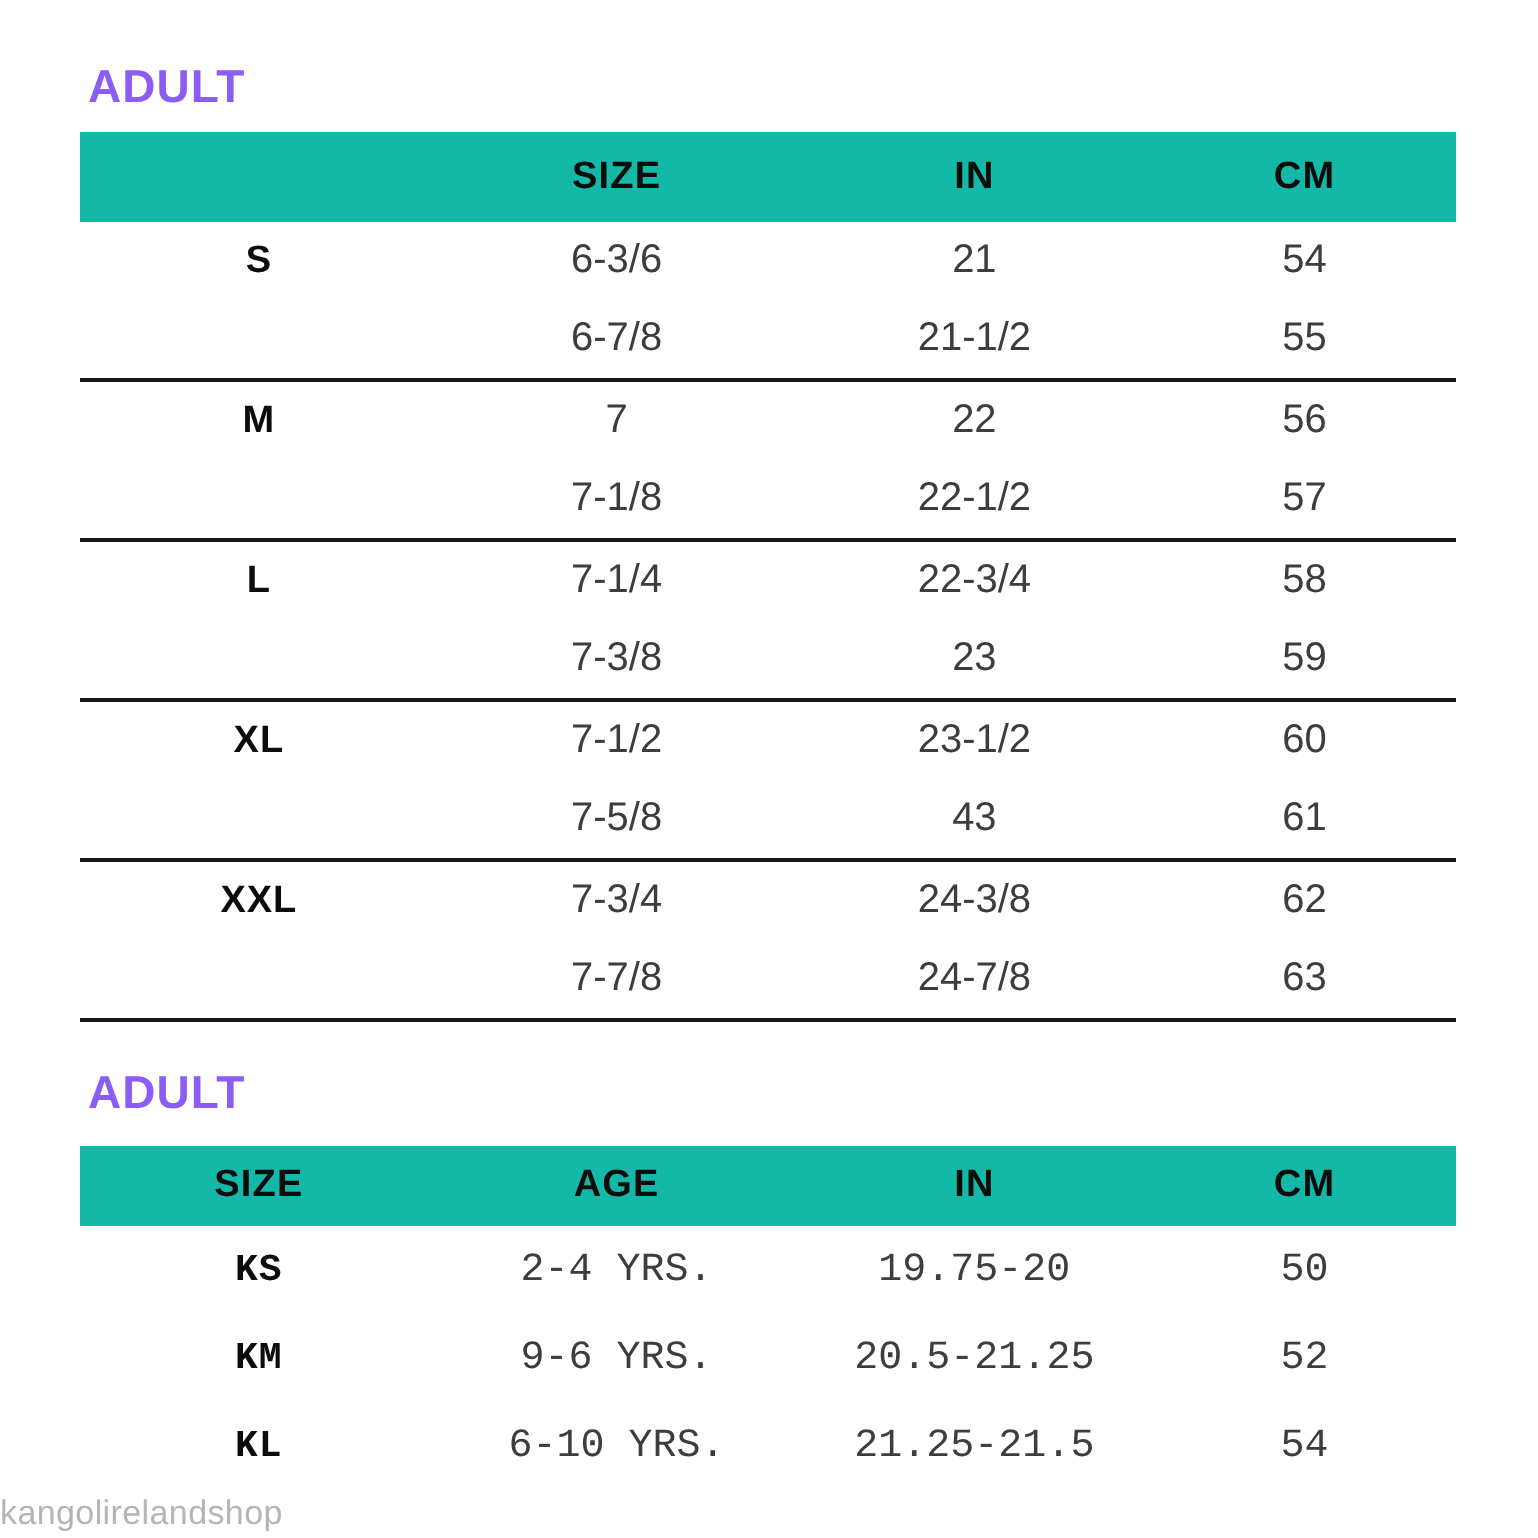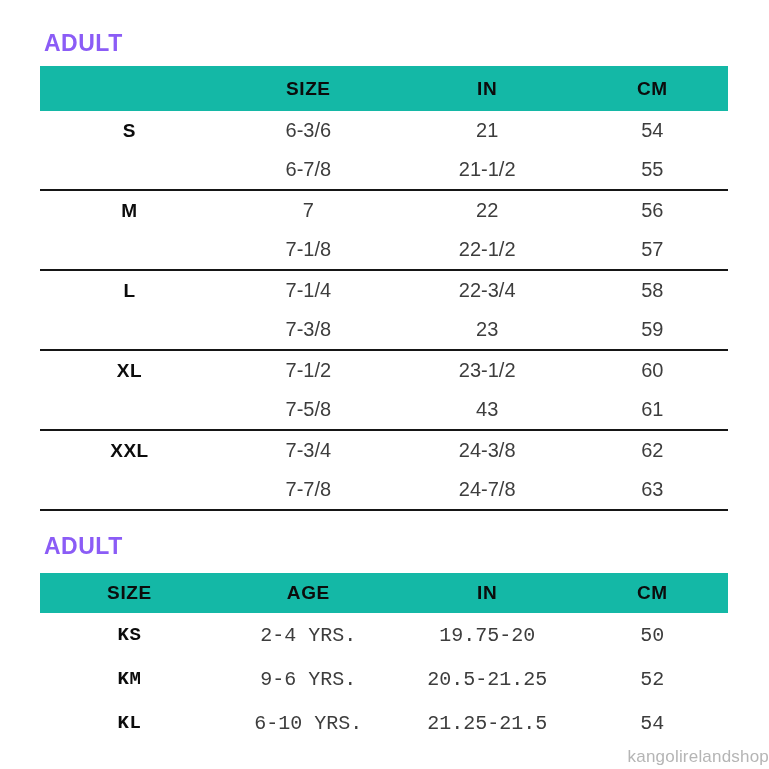--- a/index.html
+++ b/index.html
@@ -56,21 +56,21 @@
   .cell { text-align: center; }
   .cell.label {
     font-weight: 700;
     font-size: 19px;
     letter-spacing: 0.5px;
     color: #0c0c0c;
   }
   .group { border-bottom: 2px solid #161616; }
 
   .watermark {
-    text-align: right;
+    text-align: left;
     font-size: 17px;
     color: #b5b5b5;
     margin-top: 2px;
     letter-spacing: 0.2px;
   }
 </style>
 </head>
 <body>
 
 <h1 class="section-title" id="adult-title">ADULT</h1>

